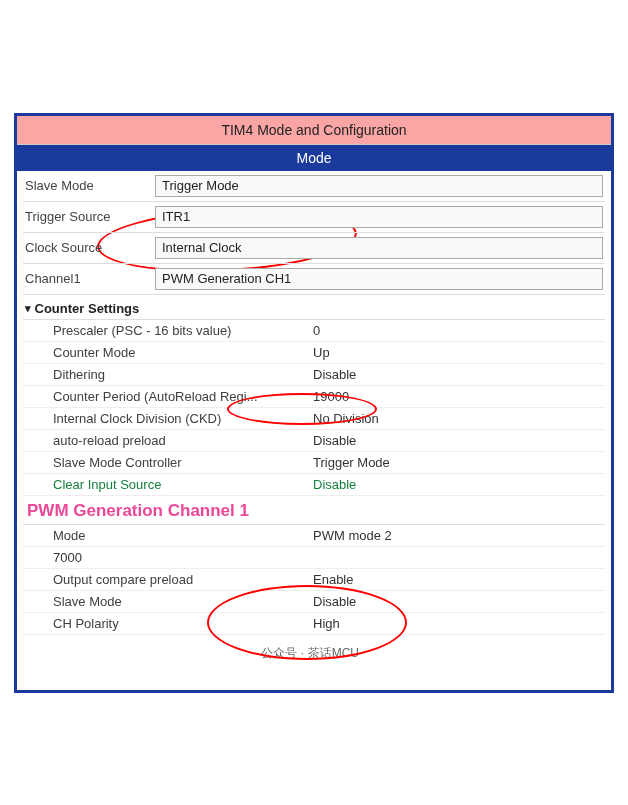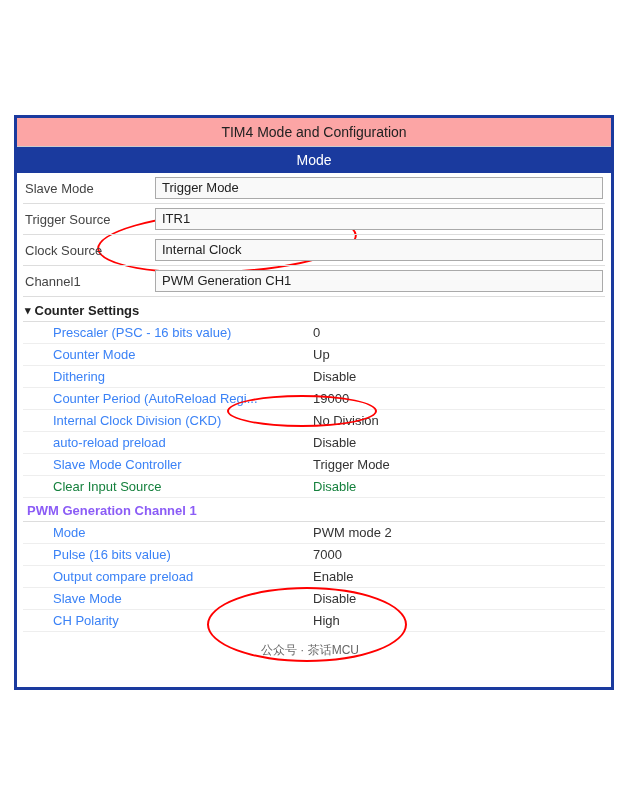--- a/index.html
+++ b/index.html
@@ -90,37 +90,37 @@
     
     .sub-row {
       display: flex;
       align-items: center;
       padding: 3px 2px 3px 30px;
       border-bottom: 1px solid #eee;
     }
 
     .sub-label {
       width: 260px;
-      color: #3b82f6;
+      color: #404040;
       font-size: 13px;
     }
 
     .sub-value {
       flex: 1;
       font-size: 13px;
       color: #333;
     }
 
     .sub-section-header {
       display: flex;
       align-items: flex-start;
       padding: 5px 2px 3px 4px;
       font-weight: bold;
-      font-size: 13px;
-      color: #8b5cf6;
+      font-size: 17px;
+      color: #ec4899;
       border-bottom: 1px solid #ddd;
     }
 
     
     .oval-trigger {
       position: absolute;
       top: 38px;
       left: 80px;
       width: 260px;
       height: 62px;
@@ -248,21 +248,20 @@
     </div>
 
     <div class="oval-pwm"></div>
 
     <div class="sub-row">
       <span class="sub-label">Mode</span>
       <span class="sub-value">PWM mode 2</span>
     </div>
 
     <div class="sub-row">
-      <span class="sub-label">Pulse (16 bits value)</span>
       <span class="sub-value">7000</span>
     </div>
 
     <div class="sub-row">
       <span class="sub-label">Output compare preload</span>
       <span class="sub-value">Enable</span>
     </div>
 
     <div class="sub-row">
       <span class="sub-label">Slave Mode</span>

